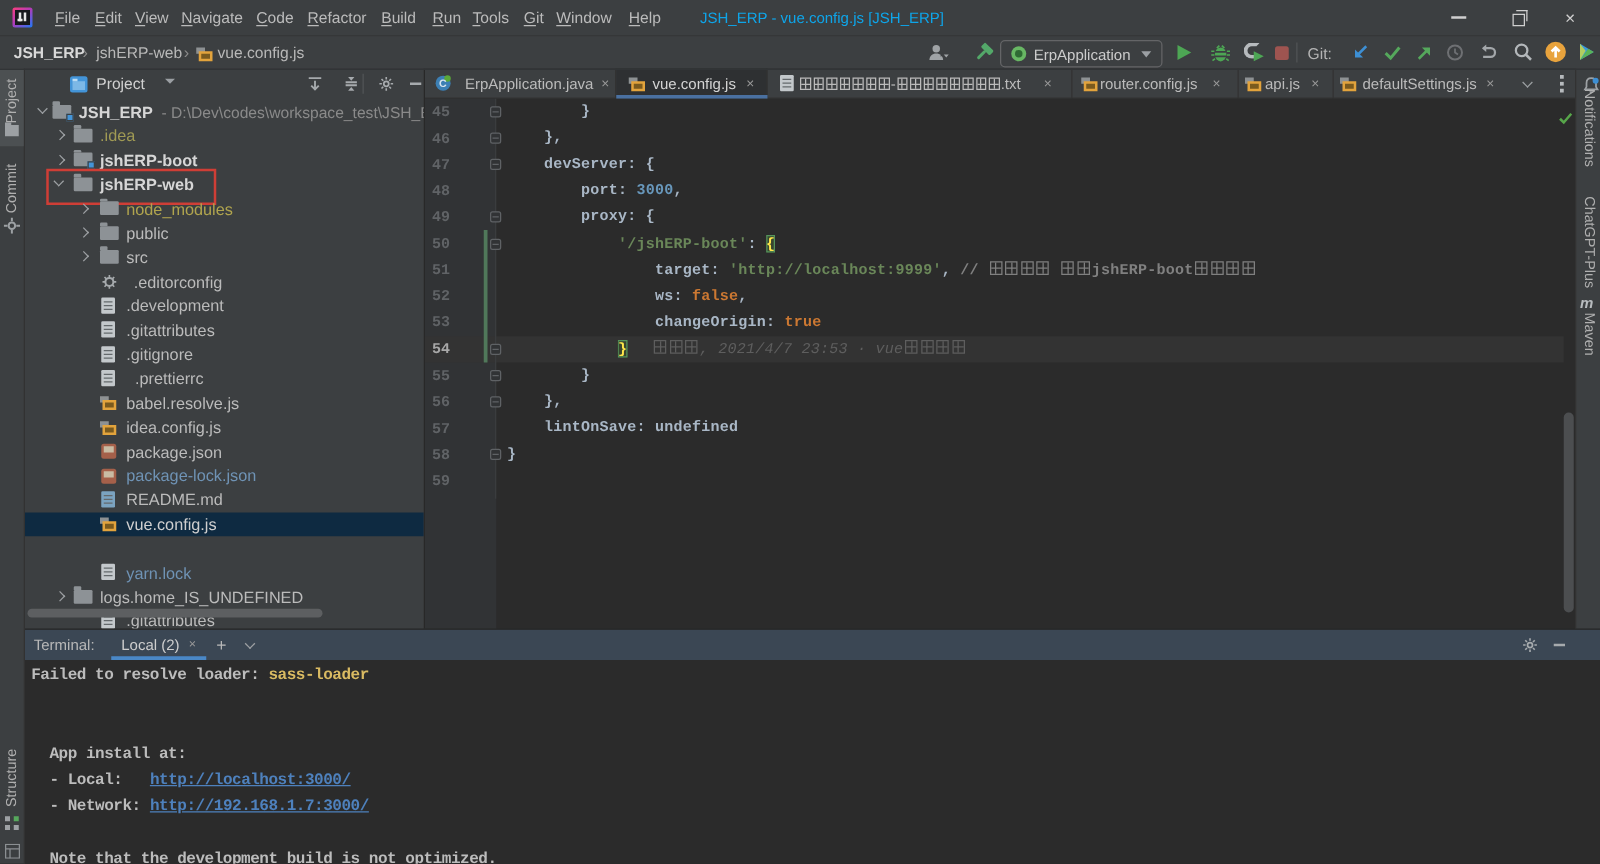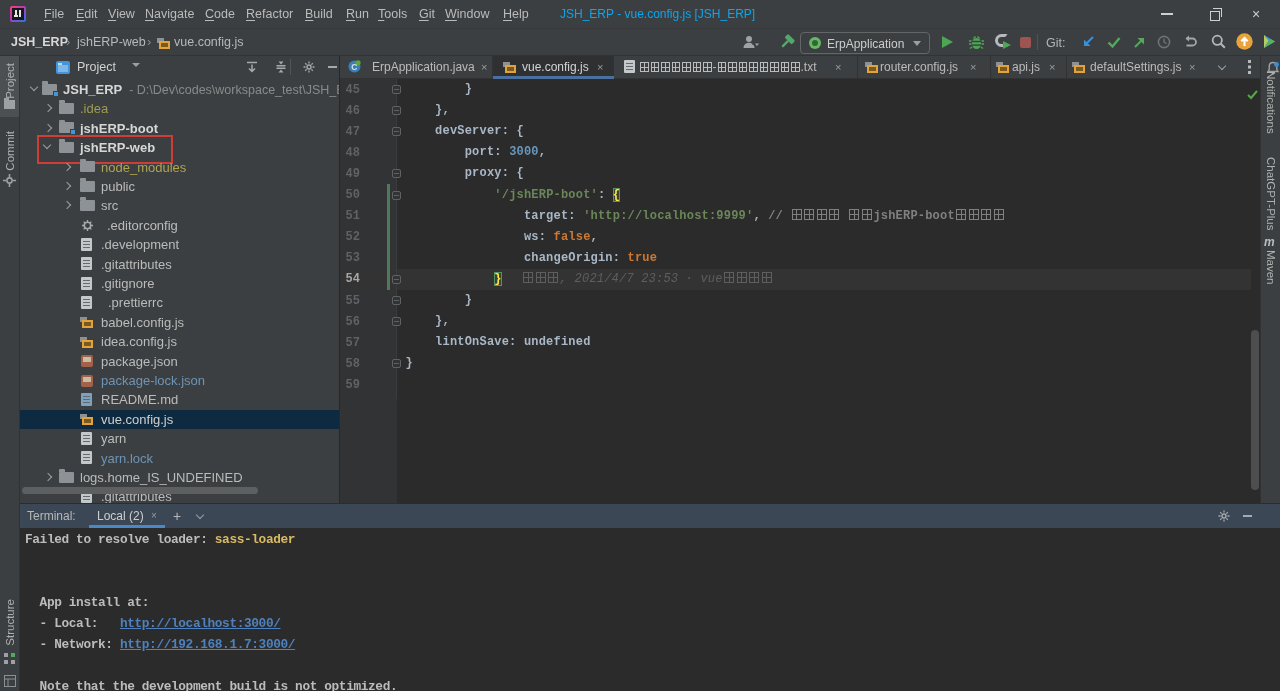--- a/index.html
+++ b/index.html
@@ -301,21 +301,21 @@
     <div class="trow" style="top:238.4px">
         <span class="pageic" style="left:61px"></span>
         <span class="abs" style="left:88px">.prettierrc</span>
       </div>
     <div class="trow" style="top:257.8px">
         <span class="jsic" style="left:60px">
           <b></b>
           <i></i>
           <u></u>
         </span>
-        <span class="abs" style="left:81px">babel.config.js</span>
+        <span class="abs" style="left:81px">babel.resolve.js</span>
       </div>
     <div class="trow" style="top:277.2px">
         <span class="jsic" style="left:60px">
           <b></b>
           <i></i>
           <u></u>
         </span>
         <span class="abs" style="left:81px">idea.config.js</span>
       </div>
     <div class="trow" style="top:296.6px">
@@ -330,24 +330,20 @@
         <span class="pageic" style="left:61px;background:#7ba3c0"></span>
         <span class="abs" style="left:81px">README.md</span>
       </div>
     <div class="trow" style="top:354.8px;background:#0e2a41;width:319px">
         <span class="jsic" style="left:60px">
           <b></b>
           <i></i>
           <u></u>
         </span>
         <span class="abs" style="left:81px;color:#cfcfcf">vue.config.js</span>
-      </div>
-    <div class="trow" style="top:374.2px">
-        <span class="pageic" style="left:61px"></span>
-        <span class="abs" style="left:81px">yarn</span>
       </div>
     <div class="trow" style="top:393.6px">
         <span class="pageic" style="left:61px"></span>
         <span class="abs bluef" style="left:81px">yarn.lock</span>
       </div>
     <div class="trow" style="top:413px">
         <span class="chr" style="left:25px"></span>
         <span class="foldic" style="left:39px"></span>
         <span class="abs" style="left:60px">logs.home_IS_UNDEFINED</span>
       </div>

